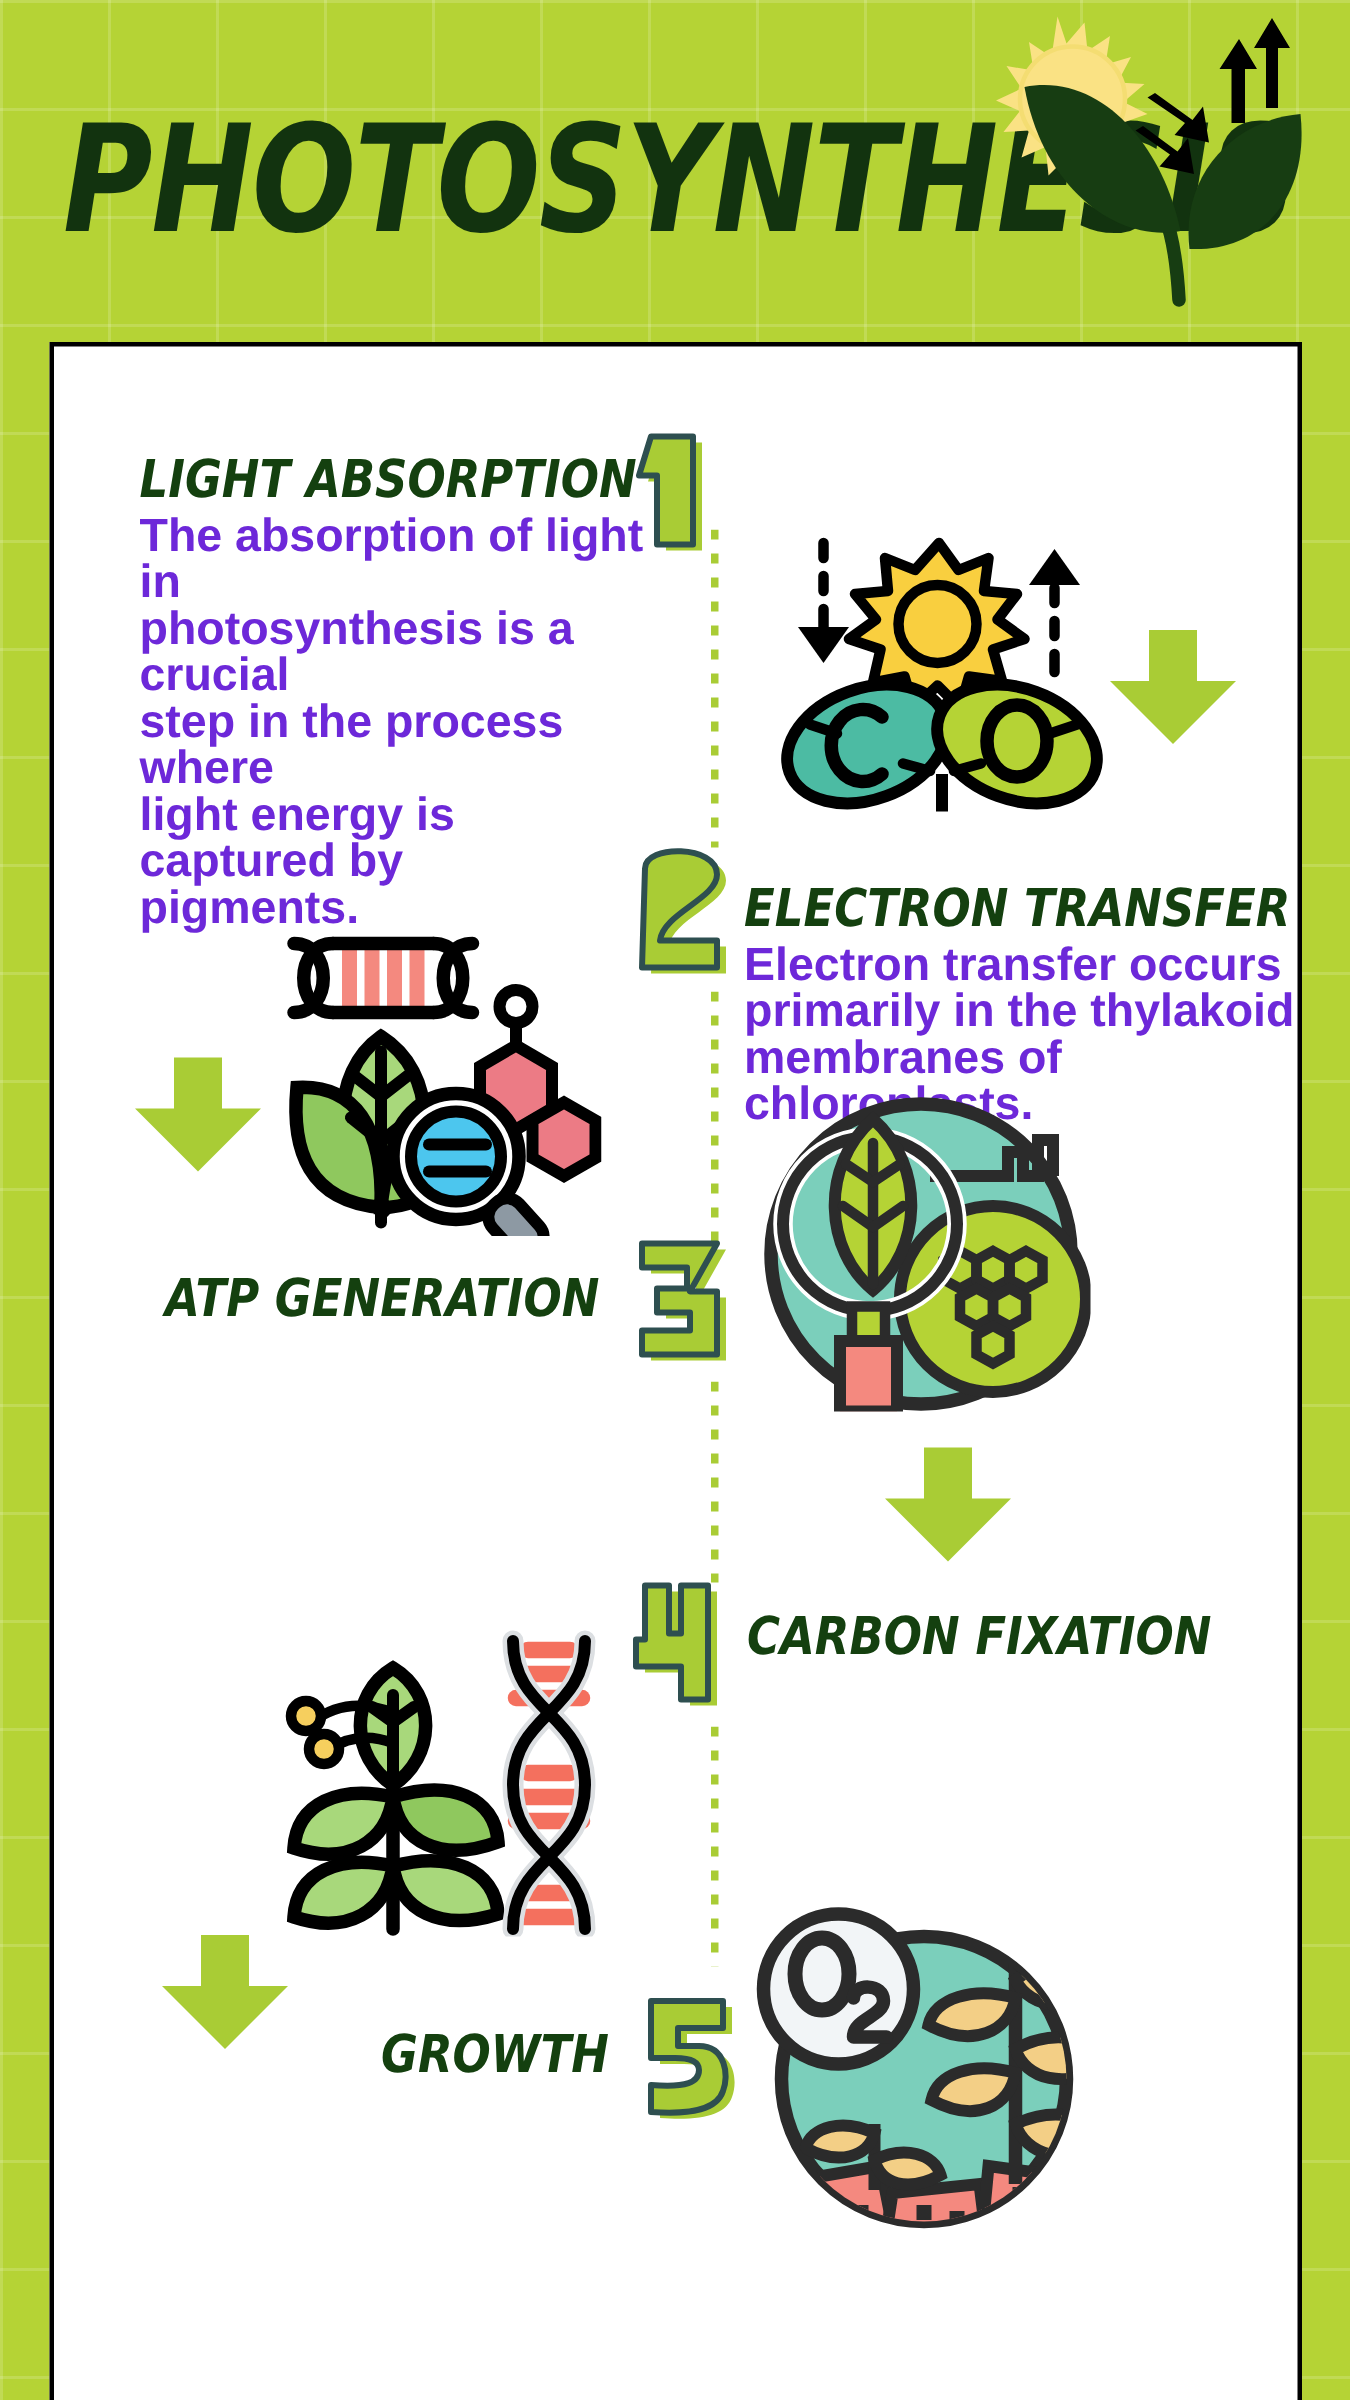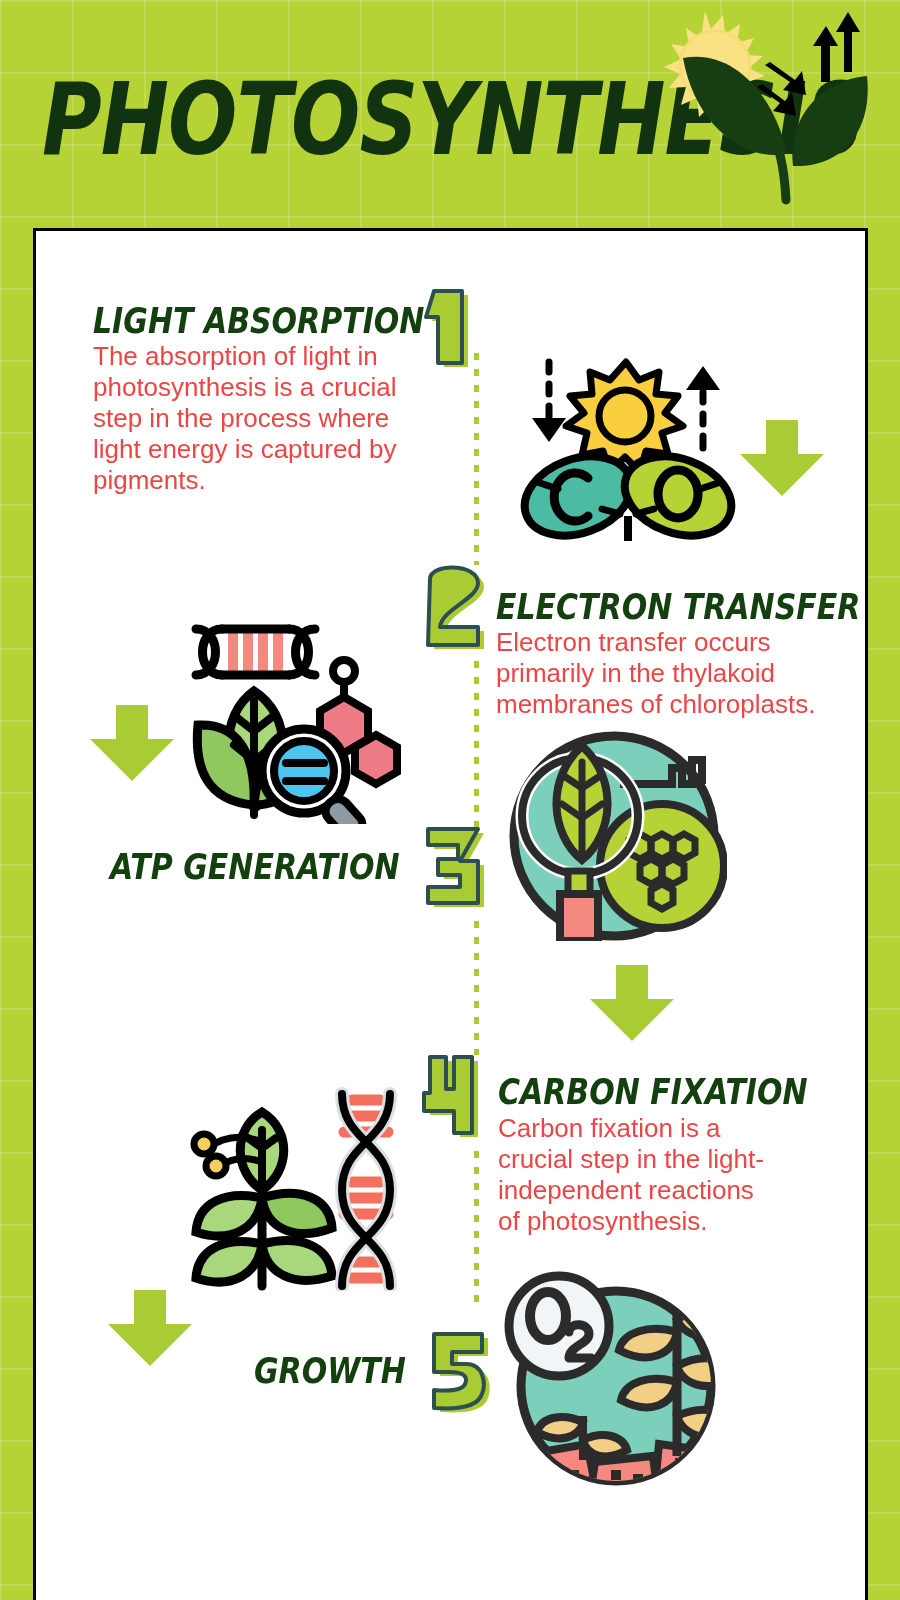--- a/index.html
+++ b/index.html
@@ -62,22 +62,22 @@
     white-space:nowrap;
     transform:scaleY(1.16);
     transform-origin:left center;
   }
   .head.right-al{transform-origin:right center;}
 
   
   .body{
     position:absolute;
     font-family:"Liberation Sans", sans-serif;
-    font-size:26px;line-height:31px;
-    color:#ef4444;font-weight:400;
+    font-size:31px;line-height:31px;
+    color:#6d28d9;font-weight:700;
     white-space:pre-line;
   }
 
   
   .arw{position:absolute;width:92px;height:82px;}
   .arw svg{width:100%;height:100%;display:block;}
 
   .illu{position:absolute;}
   .illu svg{display:block;width:100%;height:100%;}
 </style>
@@ -321,24 +321,20 @@
 
   <div class="num" style="left:378px;top:820px;">
     <svg viewBox="0 0 74 92">
       <g>
         <path d="M22 10 L38 10 L38 42 L46 42 L46 10 L64 10 L64 86 L46 86 L46 64 L16 64 L16 46 L22 46 Z" fill="#a9cc35"></path>
         <path d="M16 6 L32 6 L32 38 L40 38 L40 6 L58 6 L58 82 L40 82 L40 60 L10 60 L10 42 L16 42 Z" fill="#a9cc35" stroke="#2e4f50" stroke-width="4" stroke-linejoin="round"></path>
       </g>
     </svg>
   </div>
   <div class="head" style="left:462px;top:843px;">CARBON FIXATION</div>
-  <div class="body" style="left:462px;top:882px;width:370px;">Carbon fixation is a
-crucial step in the light-
-independent reactions
-of photosynthesis.</div>
 
   <div class="illu" style="left:138px;top:855px;width:225px;height:205px;">
     <svg viewBox="0 0 225 205">
 
       <g>
         <line x1="88" y1="46" x2="88" y2="200" stroke="#000" stroke-width="9" stroke-linecap="round"></line>
         <path d="M88 26 C118 44 116 86 88 104 C60 86 58 44 88 26 Z" fill="#a8d87b" stroke="#000" stroke-width="9"></path>
         <g stroke="#000" stroke-width="8" fill="none" stroke-linecap="round">
           <line x1="88" y1="44" x2="88" y2="96"></line>
           <path d="M88 62 L74 52"></path>

